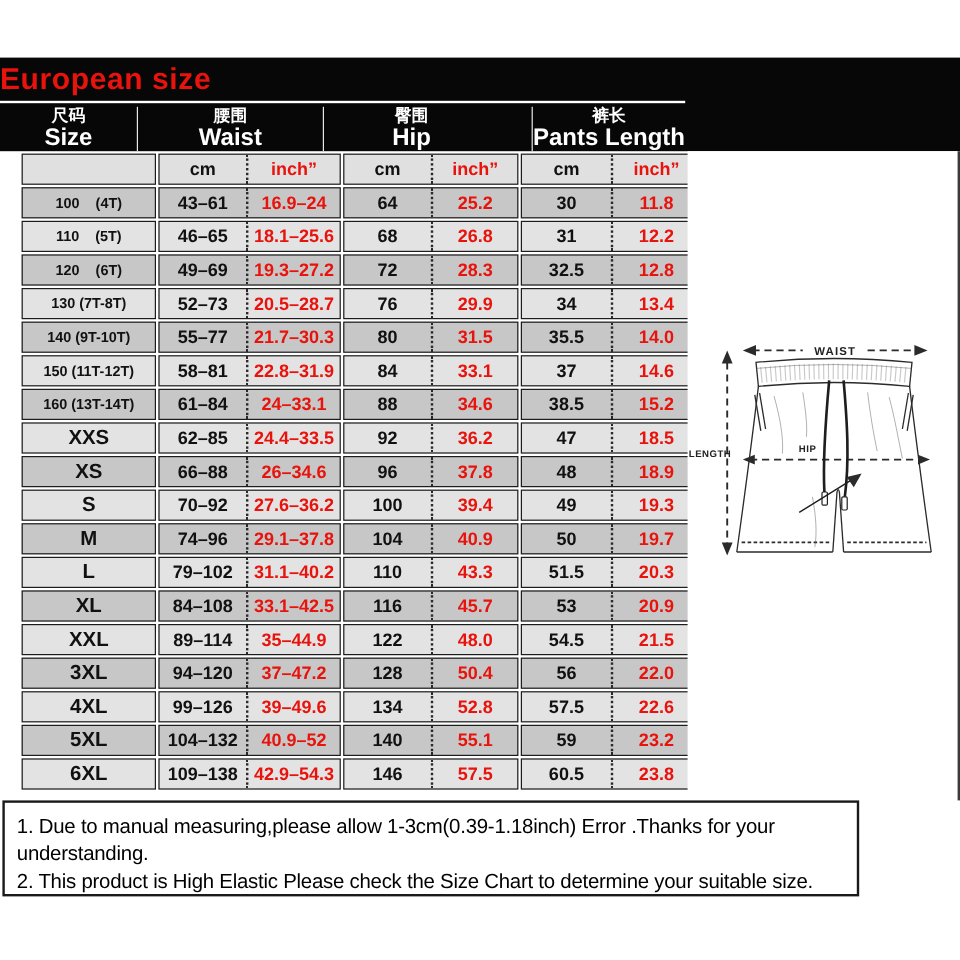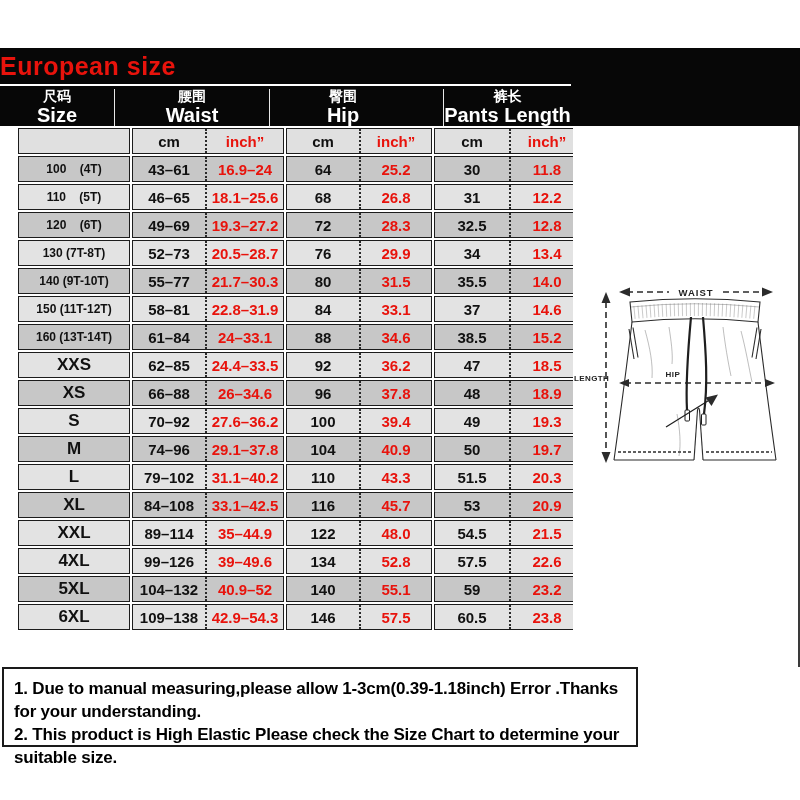--- a/index.html
+++ b/index.html
@@ -43,22 +43,22 @@
   .illustration{position:absolute;left:573px;top:126px;width:225px;height:541px;
                 border-right:2px solid #3a3a3a;background:#fff;}
   .illustration svg{display:block;}
   .sketch{stroke:#2b2b2b;fill:none;stroke-width:1.1;}
   .thin{stroke:#555;fill:none;stroke-width:.7;opacity:.55;}
   .dash{stroke:#2b2b2b;fill:none;stroke-width:1.6;stroke-dasharray:6 4;}
   .hemdash{stroke:#2b2b2b;fill:none;stroke-width:1.4;stroke-dasharray:3 2;}
   .ah{fill:#2b2b2b;stroke:none;}
   .lbl{font-family:"Liberation Sans",sans-serif;font-weight:bold;fill:#222;}
 
-  .notes{position:absolute;left:2px;top:667px;width:636px;height:80px;border:2px solid #1a1a1a;
-         box-sizing:border-box;padding:9px 6px 0 10px;font-size:17px;font-weight:bold;
+  .notes{position:absolute;left:2px;top:667px;width:714px;height:80px;border:2px solid #1a1a1a;
+         box-sizing:border-box;padding:9px 6px 0 10px;font-size:17px;font-weight:normal;
          color:#000;line-height:1.35;letter-spacing:-0.2px;}
 </style>
 </head>
 <body>
 
 <div class="page">
 
   <div class="black-band"></div>
 
   <div class="title-row">
@@ -396,20 +396,41 @@
               <span class="inch">48.0</span>
             </div>
           </td>
           <td>
             <div class="pair">
               <span class="cm">54.5</span>
               <span class="inch">21.5</span>
             </div>
           </td>
         </tr>
+        <tr class="dark">
+          <td class="c-size">3XL</td>
+          <td>
+            <div class="pair">
+              <span class="cm">94–120</span>
+              <span class="inch">37–47.2</span>
+            </div>
+          </td>
+          <td>
+            <div class="pair">
+              <span class="cm">128</span>
+              <span class="inch">50.4</span>
+            </div>
+          </td>
+          <td>
+            <div class="pair">
+              <span class="cm">56</span>
+              <span class="inch">22.0</span>
+            </div>
+          </td>
+        </tr>
         <tr class="light">
           <td class="c-size">4XL</td>
           <td>
             <div class="pair">
               <span class="cm">99–126</span>
               <span class="inch">39–49.6</span>
             </div>
           </td>
           <td>
             <div class="pair">

